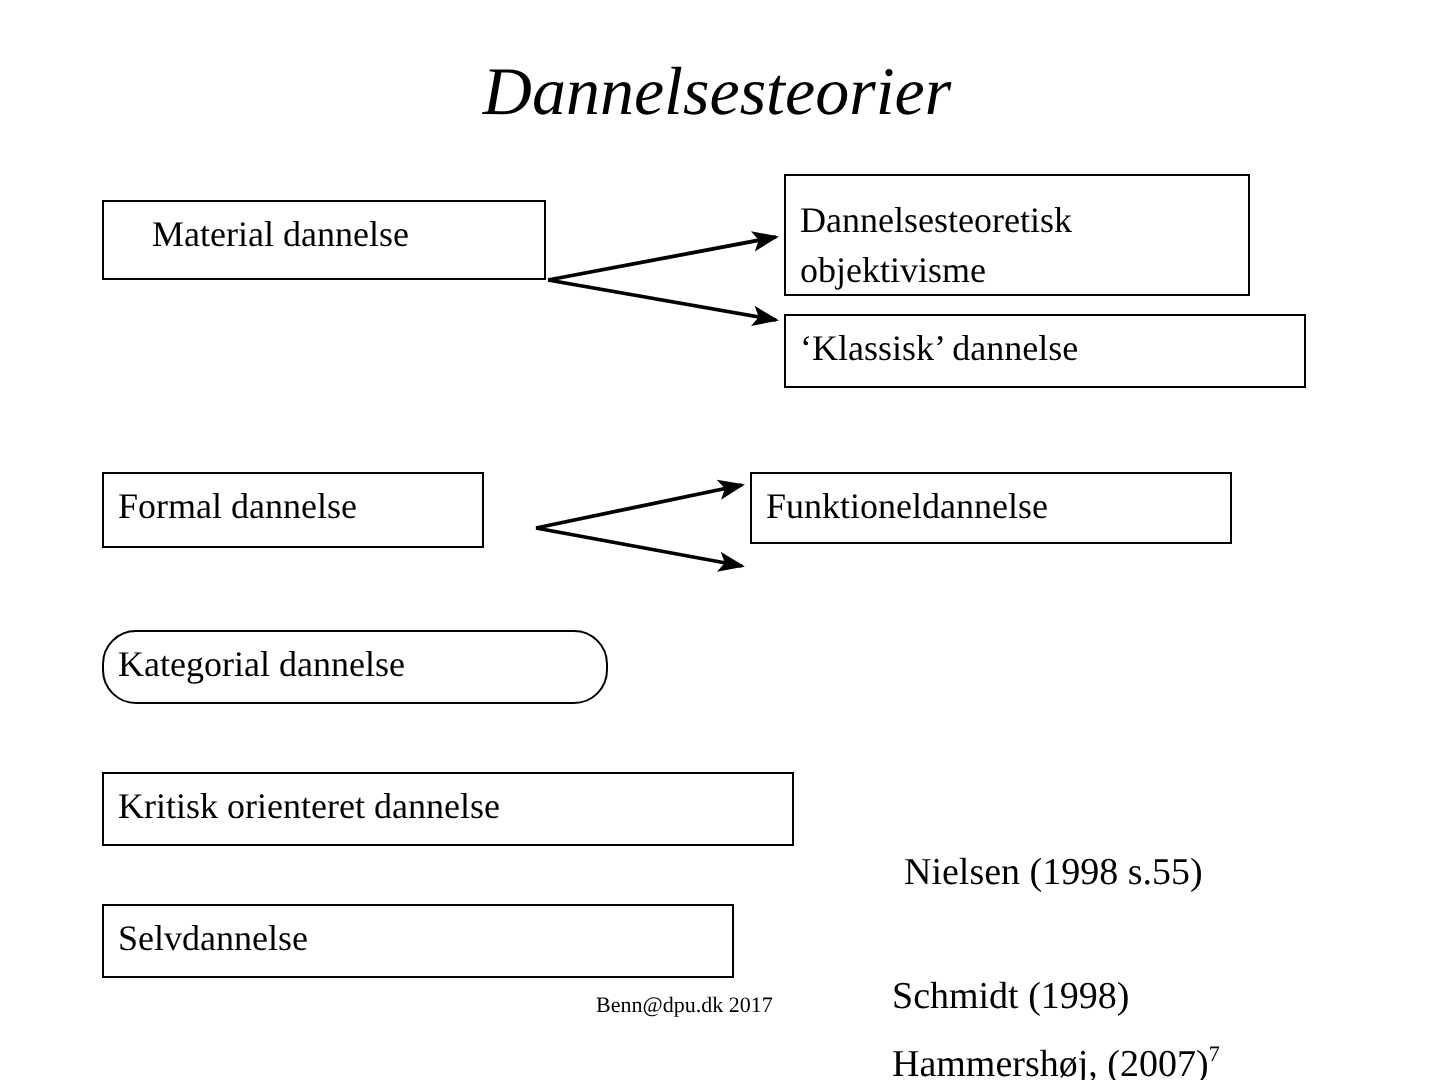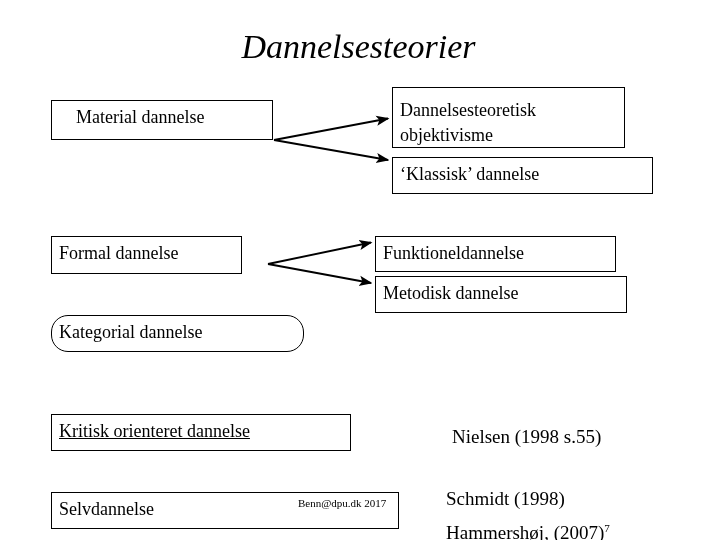--- a/index.html
+++ b/index.html
@@ -110,33 +110,30 @@
   </div>
 
   <div class="box" style="left:51px; top:236px; width:191px; height:38px;">
     <span>Formal dannelse</span>
   </div>
 
   <div class="box" style="left:375px; top:226px; width:241px; height:36px;margin-top:10px;">
     <span>Funktioneldannelse</span>
   </div>
 
-  <div class="box" style="left:375px; top:276px; width:252px; height:37px;">
-    <span>Metodisk dannelse</span>
-  </div>
 
   <div class="box" style="left:51px; top:315px; width:253px; height:37px;border-radius:17px;">
     <span>Kategorial dannelse</span>
   </div>
 
-  <div class="box" style="left:51px; top:414px; width:300px; height:37px;text-decoration:underline;">
+  <div class="box" style="left:51px; top:386px; width:346px; height:37px;">
     <span>Kritisk orienteret dannelse</span>
   </div>
 
-  <div class="box" style="left:51px; top:452px; width:348px; height:37px;margin-top:40px;">
+  <div class="box" style="left:51px; top:452px; width:316px; height:37px;">
     <span>Selvdannelse</span>
   </div>
 
   <div class="plain big" style="left:452px; top:401px;">Nielsen (1998 s.55)</div>
 
   <div class="plain big" style="left:446px; top:463px;">Schmidt (1998)</div>
 
   <div class="plain big" style="left:446px; top:497px;"><span>Hammershøj, (2007)</span><span class="sup">7</span></div>
 
   <div id="footer" style="left:298px; top:496px;">Benn@dpu.dk    2017</div>

